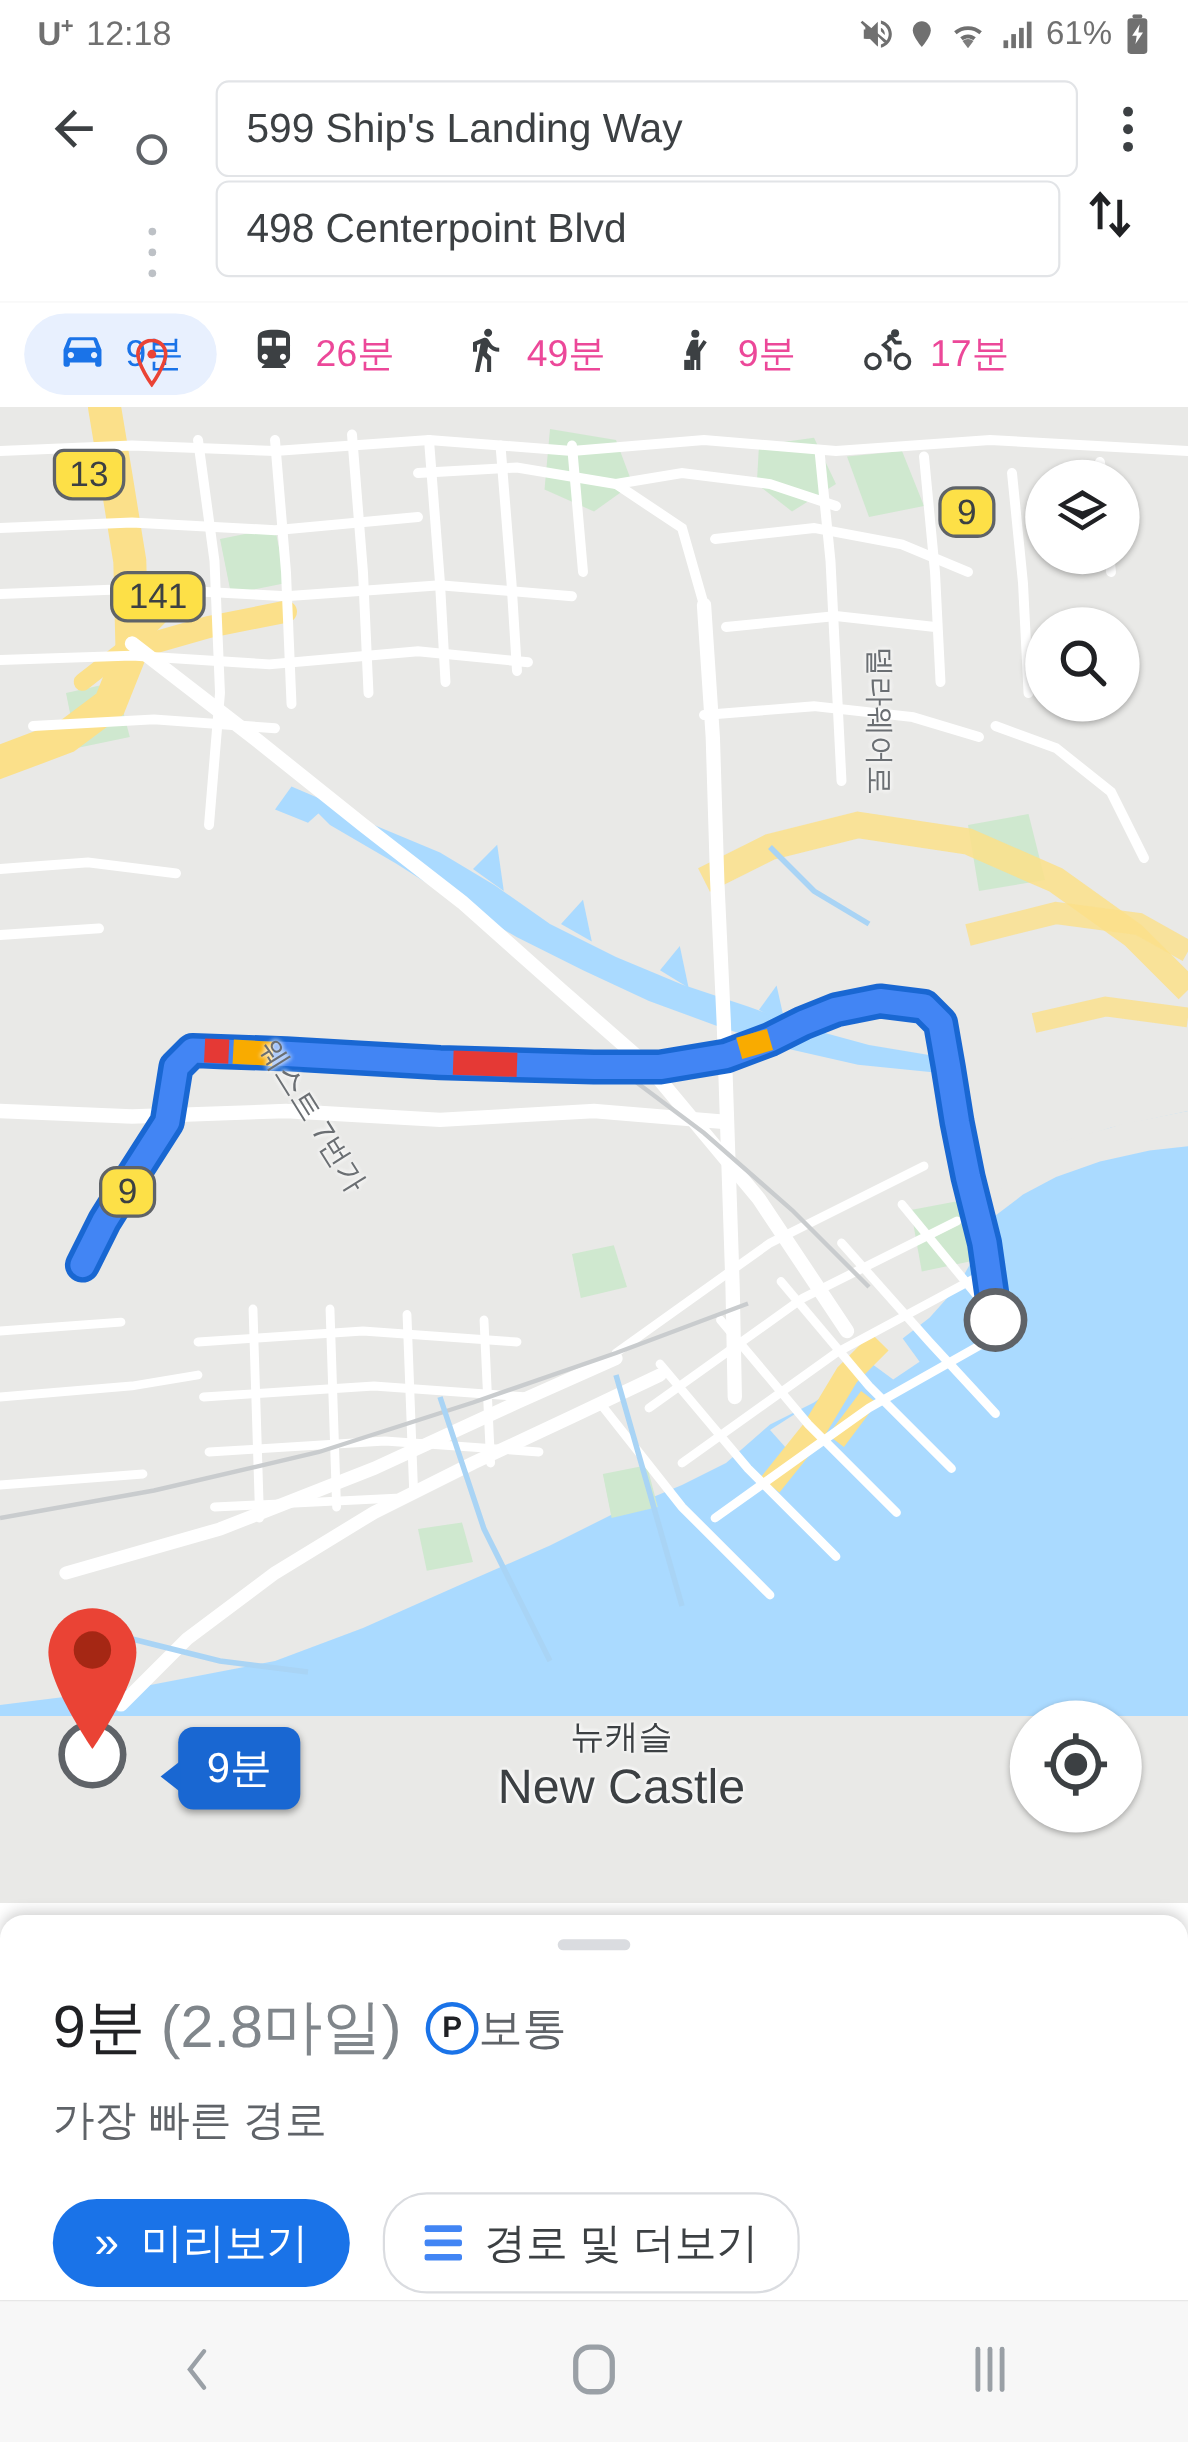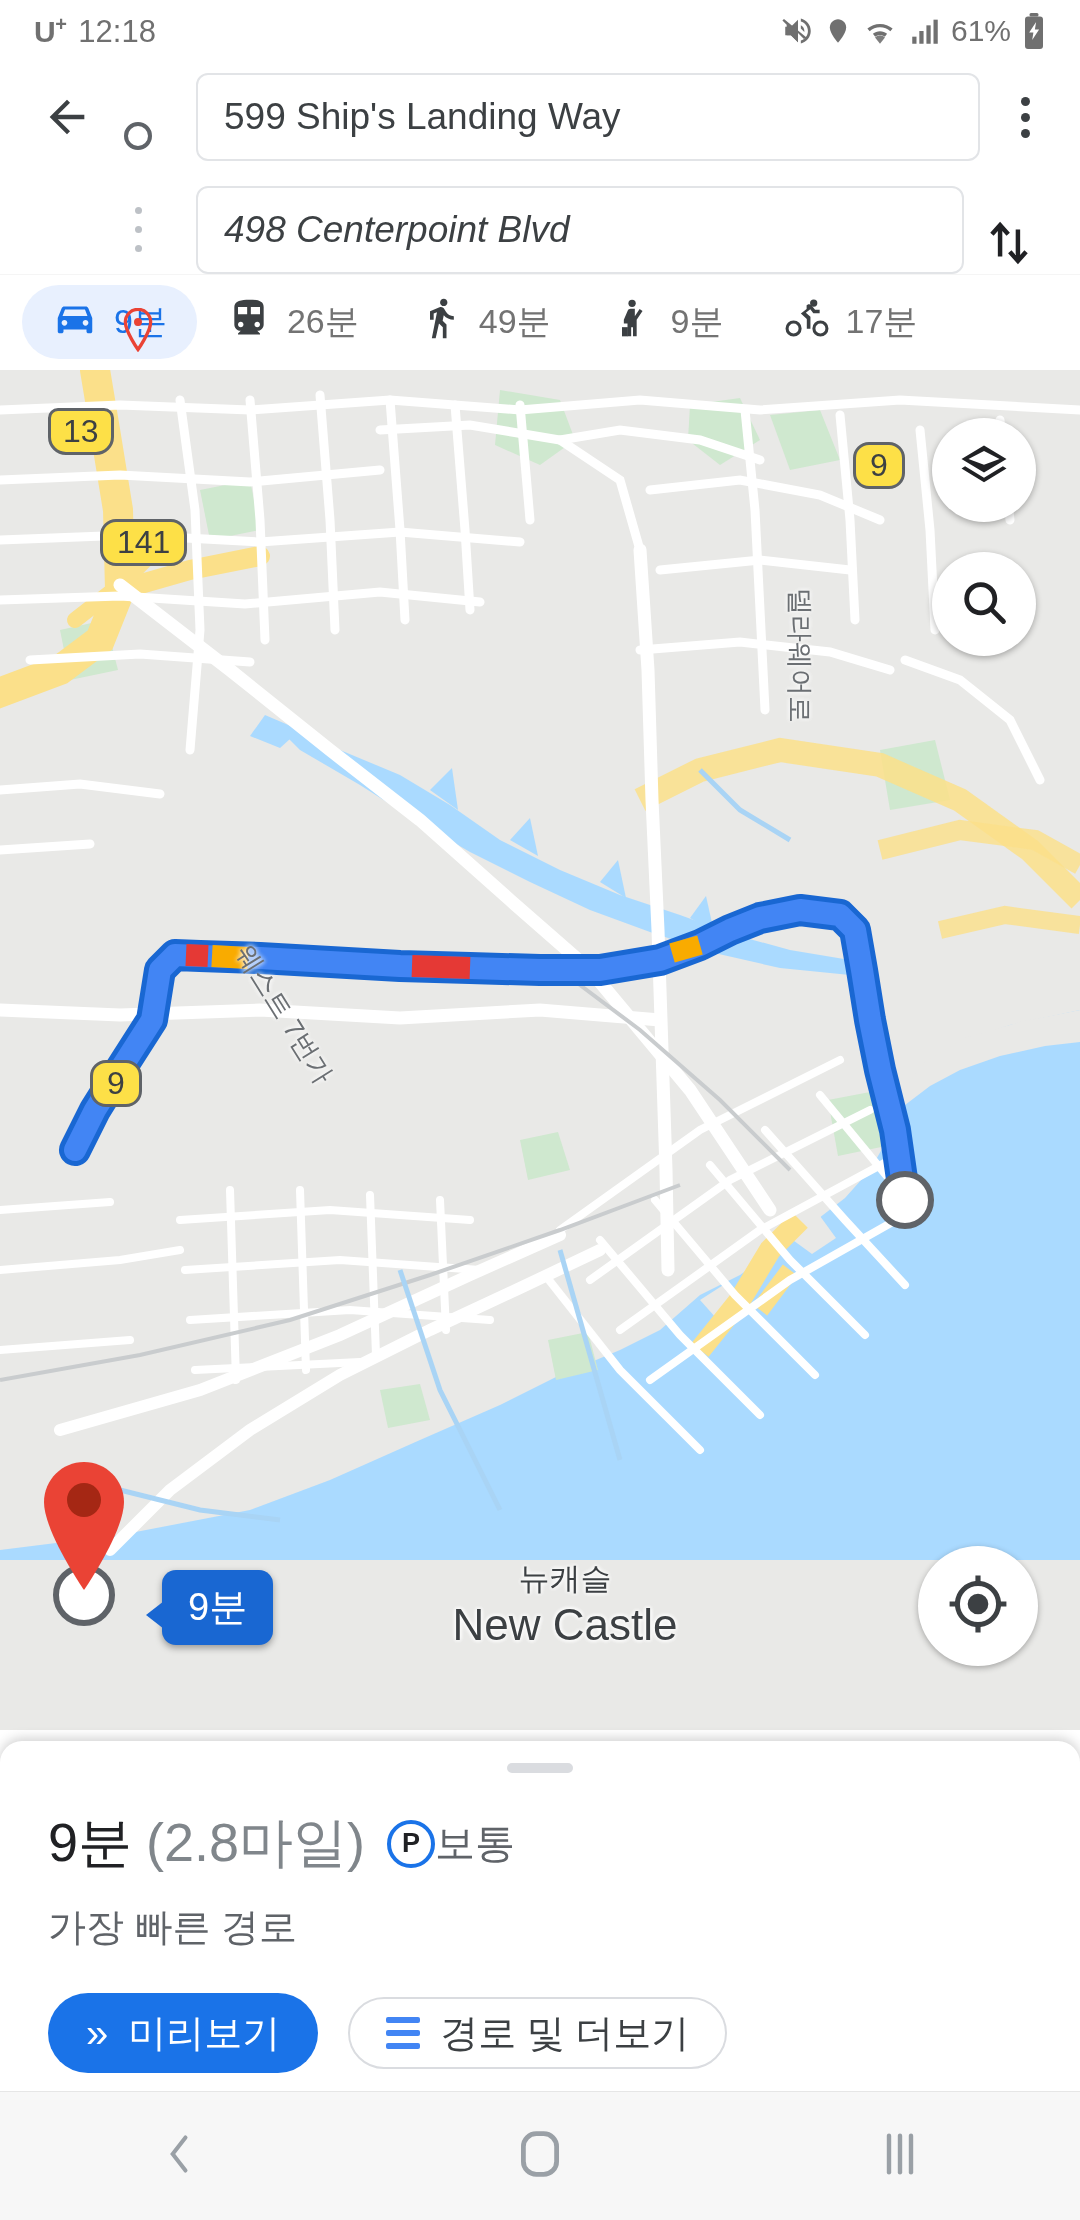--- a/index.html
+++ b/index.html
@@ -51,33 +51,33 @@
     border-radius:12px;
     display:flex; align-items:center;
     padding:0 26px;
     font-size:37px; color:#3c4043;
     background:#fff;
     margin-left:34px;
   }
   .kebab { width:62px; height:62px; flex:0 0 auto; display:flex; flex-direction:column;
            align-items:center; justify-content:center; gap:7px; margin-left:14px; }
   .kebab i { width:9px;height:9px;border-radius:50%;background:#3c4043; display:block; }
-  .row2 { display:flex; align-items:flex-end; height:110px; padding-left:36px; padding-right:40px; margin-top:-8px;font-style:italic; }
+  .row2 { display:flex; align-items:flex-start; height:110px; padding-left:36px; padding-right:40px; margin-top:-8px; }
   .swap { width:62px;height:62px;flex:0 0 auto; display:flex;align-items:center;justify-content:center; margin-left:14px;}
 
   
   .modes {
     display:flex; align-items:center; gap:0;
     height:96px; padding-left:22px; background:#fff;
     overflow:hidden; white-space:nowrap;
   }
   .mode {
     display:flex; align-items:center; gap:16px;
     padding:0 30px; height:74px; border-radius:37px;
-    font-size:34px; color:#737373; flex:0 0 auto;
+    font-size:34px; color:#ec4899; flex:0 0 auto;
   }
   .mode.active { background:#e8f0fe; color:#1a73e8; }
   .mode.active svg { fill:#1a73e8; }
   .mode svg { fill:#3c4043; }
 
   
   .map {
     position:relative; width:1080px; height:1360px;
     background:#e8e8e6; overflow:hidden;
   }
@@ -140,21 +140,21 @@
   .t-park { font-size:40px; color:#5f6368; }
   .sheet-sub { font-size:38px; color:#5f6368; margin-top:22px; }
   .sheet-btns { display:flex; align-items:center; gap:30px; margin-top:40px; }
   .btn-primary {
     background:#1a73e8; color:#fff; border-radius:40px;
     height:80px; padding:0 38px; display:flex;align-items:center; gap:20px;
     font-size:38px;
   }
   .btn-outline {
     background:#fff; color:#3c4043; border:2px solid #dadce0; border-radius:40px;
-    height:72px; padding:0 36px; display:flex;align-items:center; gap:20px;
+    height:92px; padding:0 36px; display:flex;align-items:center; gap:20px;
     font-size:38px;
   }
   .chev2 { font-size:40px; line-height:1; }
   .listicon { display:flex; flex-direction:column; gap:7px; }
   .listicon i { display:block; width:34px;height:6px;background:#4285f4;border-radius:2px; }
 
   
   .navbar {
     position:absolute; bottom:0; left:0; right:0; height:129px;
     background:#f7f7f7; border-top:1px solid #e6e6e6;

